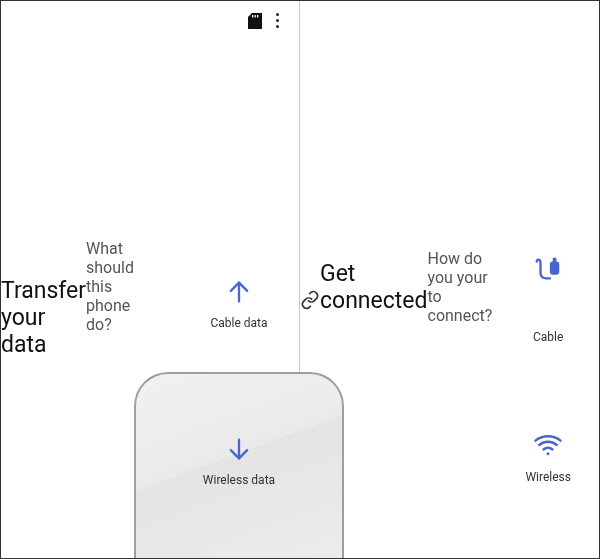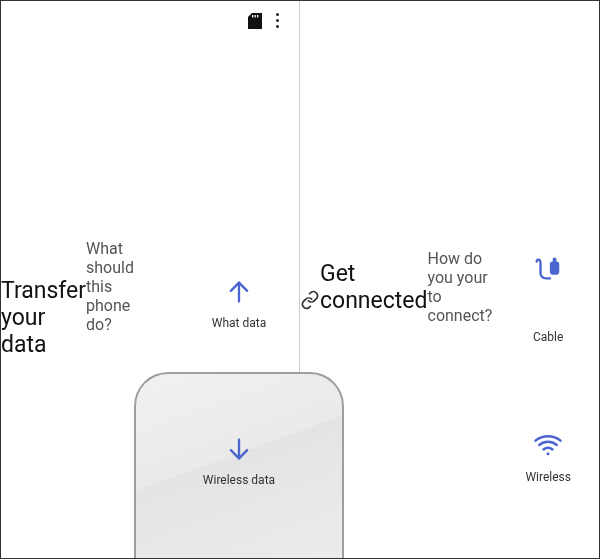--- a/index.html
+++ b/index.html
@@ -128,21 +128,21 @@
   <div class="subtitle">What should this phone do?</div>
 
   <div class="options">
     <div class="option">
       <div class="arrow-icon">
         <svg viewBox="0 0 24 24" fill="none" stroke="#4a65d0" stroke-width="2" stroke-linecap="round" stroke-linejoin="round">
           <line x1="12" y1="20" x2="12" y2="4"></line>
           <polyline points="5 11 12 4 19 11"></polyline>
         </svg>
       </div>
-      <div class="option-label">What data</div>
+      <div class="option-label">Cable data</div>
     </div>
 
     <div class="receive-card">
       <div class="arrow-icon">
         <svg viewBox="0 0 24 24" fill="none" stroke="#4a65d0" stroke-width="2" stroke-linecap="round" stroke-linejoin="round">
           <line x1="12" y1="4" x2="12" y2="20"></line>
           <polyline points="5 13 12 20 19 13"></polyline>
         </svg>
       </div>
       <div class="option-label">Wireless data</div>

